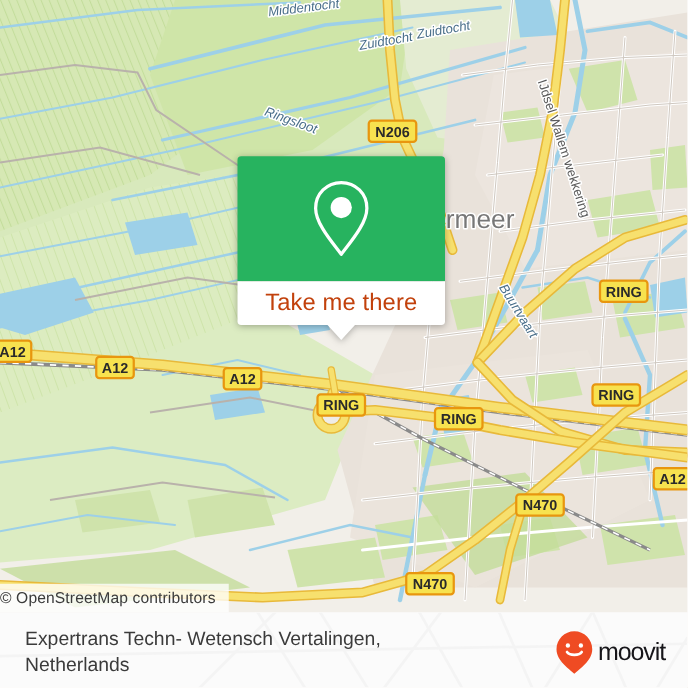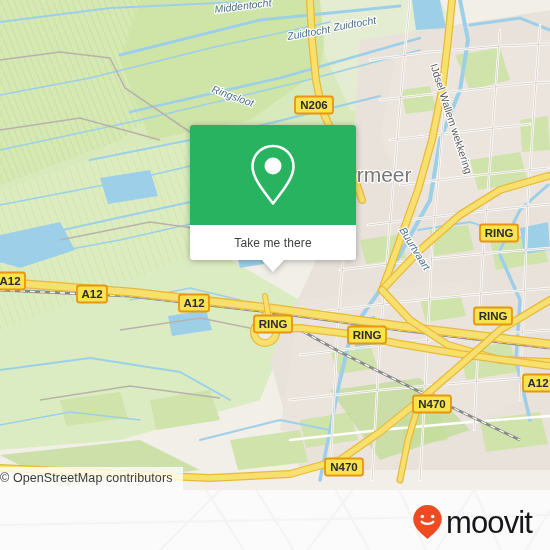--- a/index.html
+++ b/index.html
@@ -37,21 +37,21 @@
     height: 100px; background: #27b35f;
     border-radius: 3px 3px 0 0;
     display: flex; align-items: center; justify-content: center;
   }
   .popup-body {
     height: 35px; background: #ffffff;
     border-radius: 0 0 3px 3px;
     display: flex; align-items: center; justify-content: center;
   }
   .popup-label {
-    font-size: 12px; color: #404040; letter-spacing: 0.1px;
+    font-size: 19px; color: #c2410c; letter-spacing: 0.1px;
   }
   .popup-tail {
     position: absolute; left: 50%; top: 135px;
     width: 0; height: 0; margin-left: -11px;
     border-left: 11px solid transparent;
     border-right: 11px solid transparent;
     border-top: 12px solid #ffffff;
   }
 
   
@@ -64,21 +64,21 @@
   .footer-text {
     position: absolute; left: 20px; top: 11px;
     width: 340px;
     font-size: 15.5px; line-height: 21px; color: #3b3b3b;
   }
   .brand {
     position: absolute; right: 18px; top: 14px;
     display: flex; align-items: center; gap: 3px;
   }
   .brand-word {
-    font-size: 31px; color: #17161a; letter-spacing: -0.9px;
+    font-size: 20px; color: #17161a; letter-spacing: -0.9px;
     font-weight: 400; line-height: 31px;
   }
 </style>
 </head>
 <body>
 
 <div id="app">
 
   <div class="map-area">
     <svg class="map-svg" width="550" height="490" viewBox="0 0 550 490">
@@ -341,20 +341,21 @@
         <path d="M395,-10 L430,70"></path>
         <path d="M470,-10 L505,70"></path>
         <path d="M150,70 L230,-10"></path>
         <path d="M300,70 L360,-10"></path>
         <path d="M430,70 L480,-10"></path>
         <path d="M520,70 L550,20"></path>
         <path d="M0,35 L550,25"></path>
       </g>
     </svg>
 
+    <div class="footer-text">Expertrans Techn- Wetensch Vertalingen, Netherlands</div>
 
     <div class="brand">
       <svg width="31" height="36" viewBox="0 0 31 36">
         <path d="M15.5 1 C7.6 1 1.2 7.4 1.2 15.3 C1.2 24.6 12 31.5 15.5 35 C19 31.5 29.8 24.6 29.8 15.3 C29.8 7.4 23.4 1 15.5 1 Z" fill="#ef4b23"></path>
         <circle cx="10.3" cy="12.4" r="1.75" fill="#ffffff"></circle>
         <circle cx="20.7" cy="12.4" r="1.75" fill="#ffffff"></circle>
         <path d="M9.6 17.6 C11.6 20.6 19.4 20.6 21.4 17.6" fill="none" stroke="#ffffff" stroke-width="2.1" stroke-linecap="round"></path>
       </svg>
       <span class="brand-word">moovit</span>
     </div>

